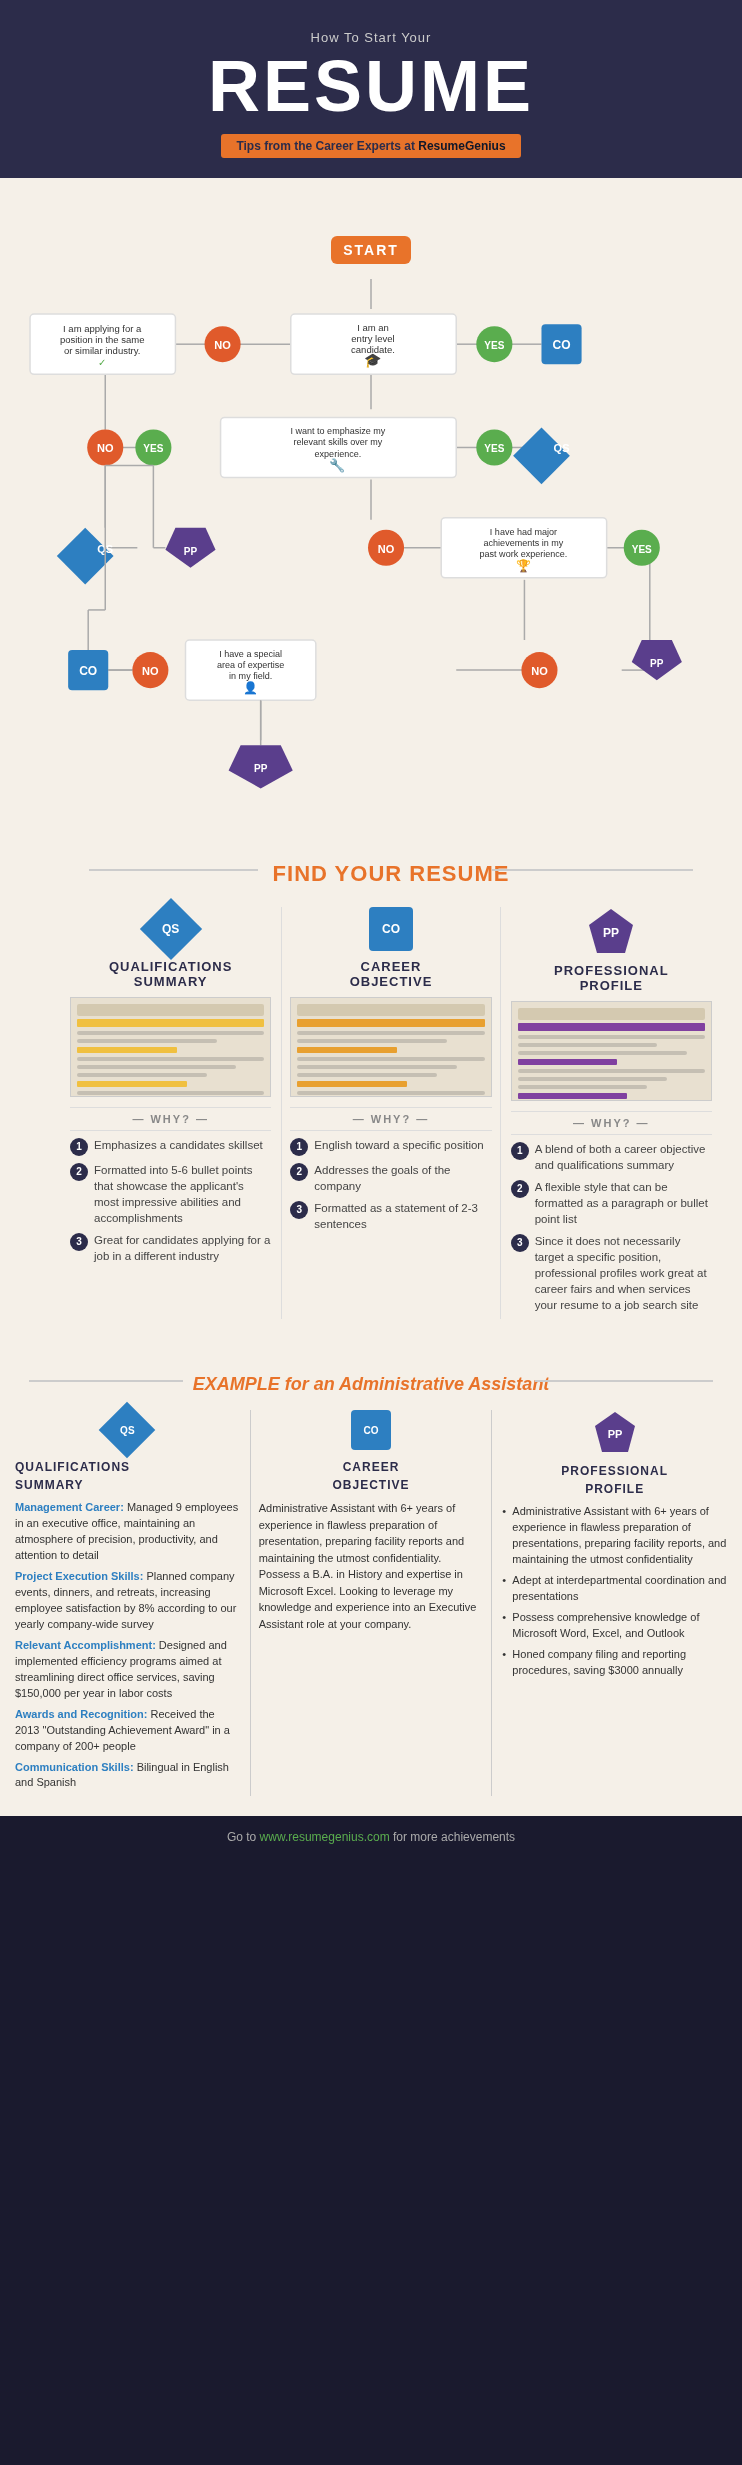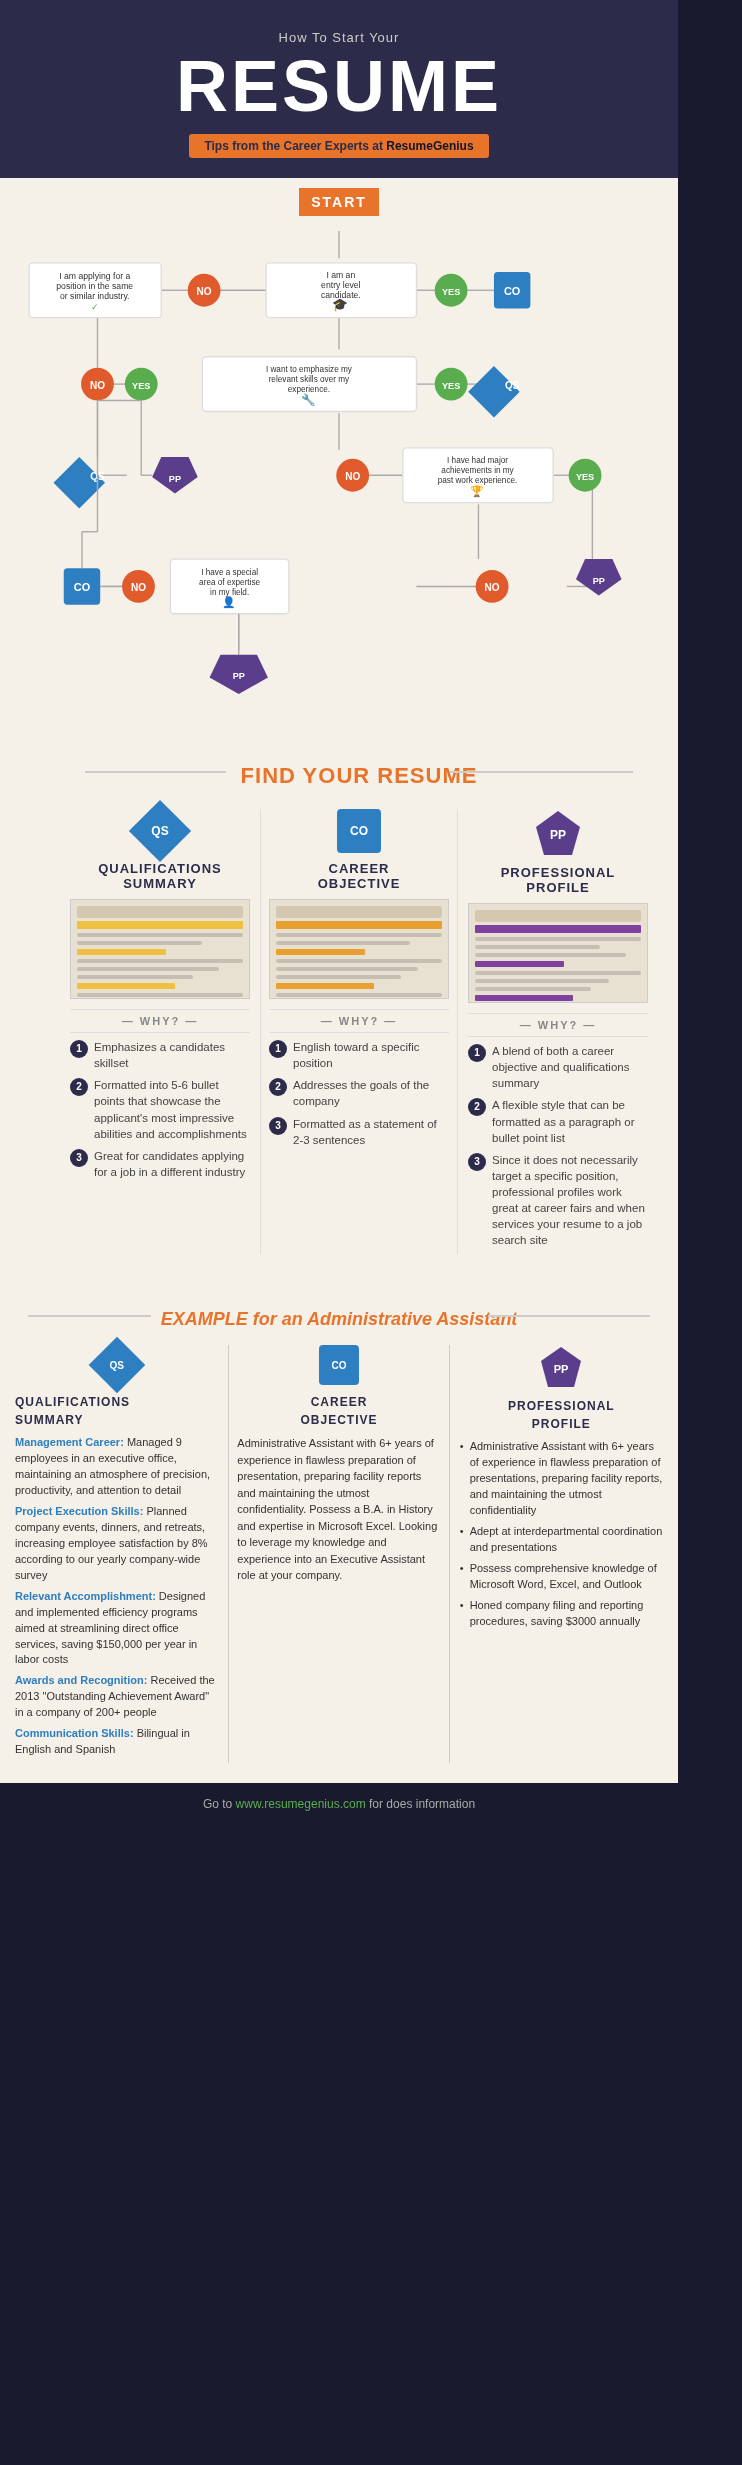--- a/index.html
+++ b/index.html
@@ -4,21 +4,21 @@
   <style>
     * { margin: 0; padding: 0; box-sizing: border-box; }
     body {
       width: 742px;
       background: #1a1a2e;
       font-family: Arial, sans-serif;
       color: #333;
     }
 
     .infographic {
-      width: 678px;
+      width: 742px;
       background: #f5f0e8;
     }
 
     
     .header {
       background: #2c2c4a;
       text-align: center;
       padding: 30px 20px 20px;
     }
     .header-subtitle {
@@ -52,22 +52,23 @@
       text-align: center;
       margin-bottom: 15px;
     }
     .start-label {
       background: #e8732a;
       color: #fff;
       font-size: 14px;
       font-weight: bold;
       letter-spacing: 2px;
       padding: 6px 12px;
-      border-radius: 0;
+      border-radius: 6px;
       display: inline-block;
+      margin-top: 48px;
     }
 
     
     .section-header {
       text-align: center;
       padding: 20px 0 10px;
       position: relative;
     }
     .section-header::before, .section-header::after {
       content: '';
@@ -659,16 +660,16 @@
             <span>Honed company filing and reporting procedures, saving $3000 annually</span>
           </div>
         </div>
       </div>
     </div>
   </div>
 
   <div class="footer">
     <span>Go to </span>
     <a href="#">www.resumegenius.com</a>
-    <span> for does information</span>
+    <span> for more achievements</span>
   </div>
 
 </div>
 
 </body></html>

